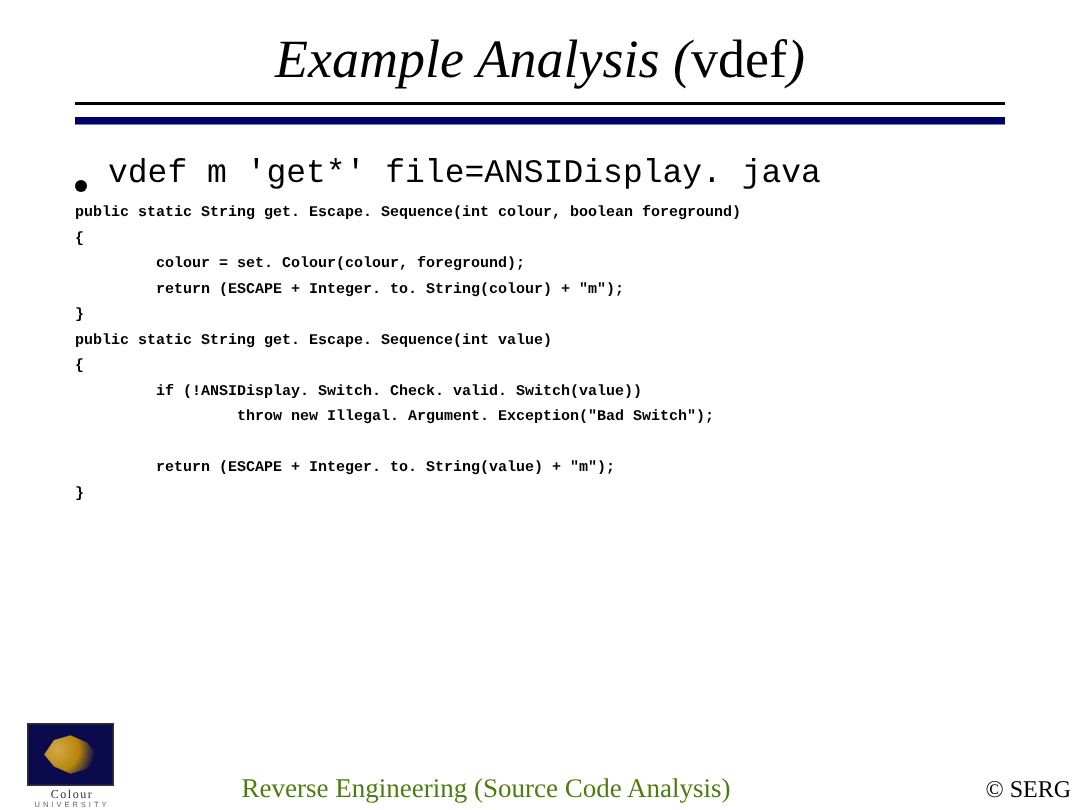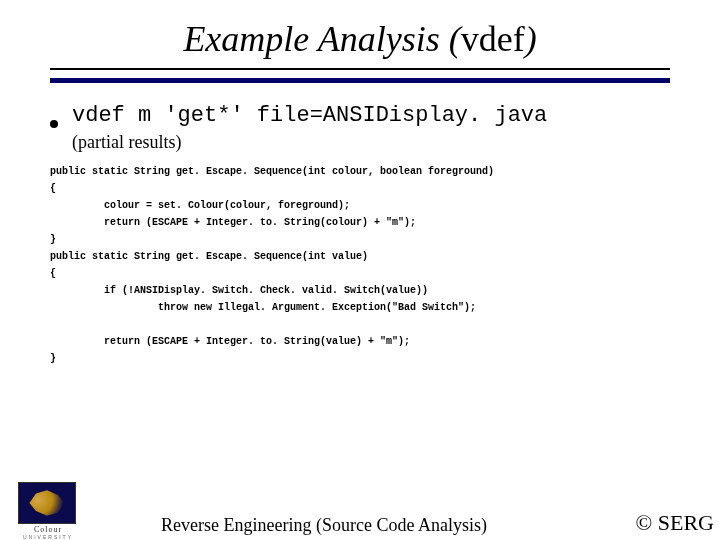--- a/index.html
+++ b/index.html
@@ -111,47 +111,46 @@
     font-family: Arial, sans-serif;
   }
   .footer-center {
     position: absolute;
     left: 0;
     width: 648px;
     bottom: 10px;
     text-align: center;
     font-size: 18px;
     font-family: "Times New Roman", serif;
-    color: #000000;
+    color: #4d7c0f;
   }
   .footer-right {
     position: absolute;
     right: 6px;
     bottom: 10px;
-    font-size: 22px;
+    font-size: 16px;
     font-family: "Times New Roman", serif;
   }
 </style>
 </head>
 <body>
 
 <div class="slide">
 
   <div class="title">
     <span>Example Analysis (</span><span class="mono">vdef</span><span>)</span>
   </div>
 
   <div class="rule"></div>
 
   <div class="bullet-row">
     <div class="bullet-dot"></div>
     <div>vdef m 'get*' file=ANSIDisplay. java</div>
   </div>
 
-  <div class="subnote">(partial results)</div>
 
   <div class="code">public static String get. Escape. Sequence(int colour, boolean foreground)
 {
          colour = set. Colour(colour, foreground);
          return (ESCAPE + Integer. to. String(colour) + "m");
 }
 public static String get. Escape. Sequence(int value)
 {
          if (!ANSIDisplay. Switch. Check. valid. Switch(value))
                   throw new Illegal. Argument. Exception("Bad Switch");

